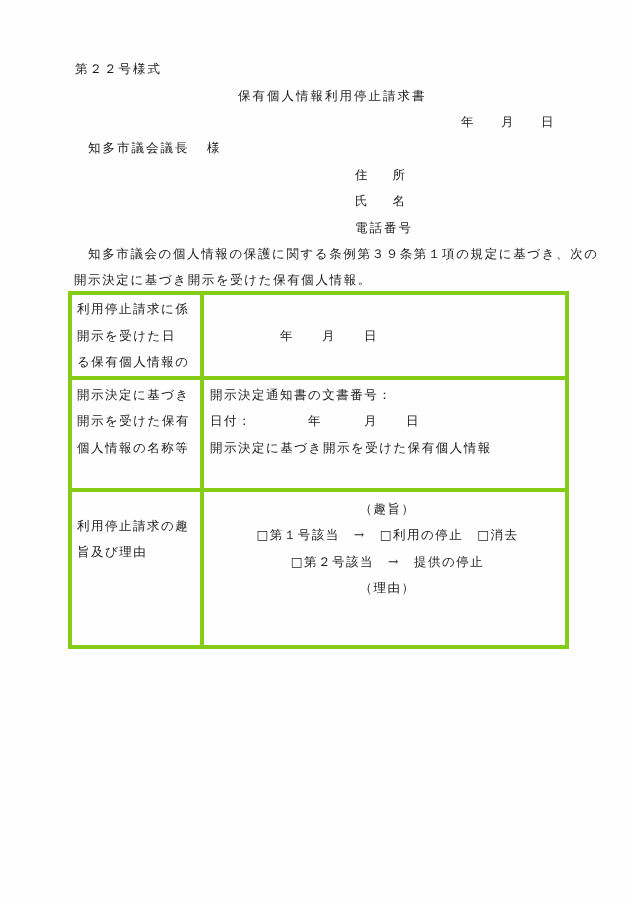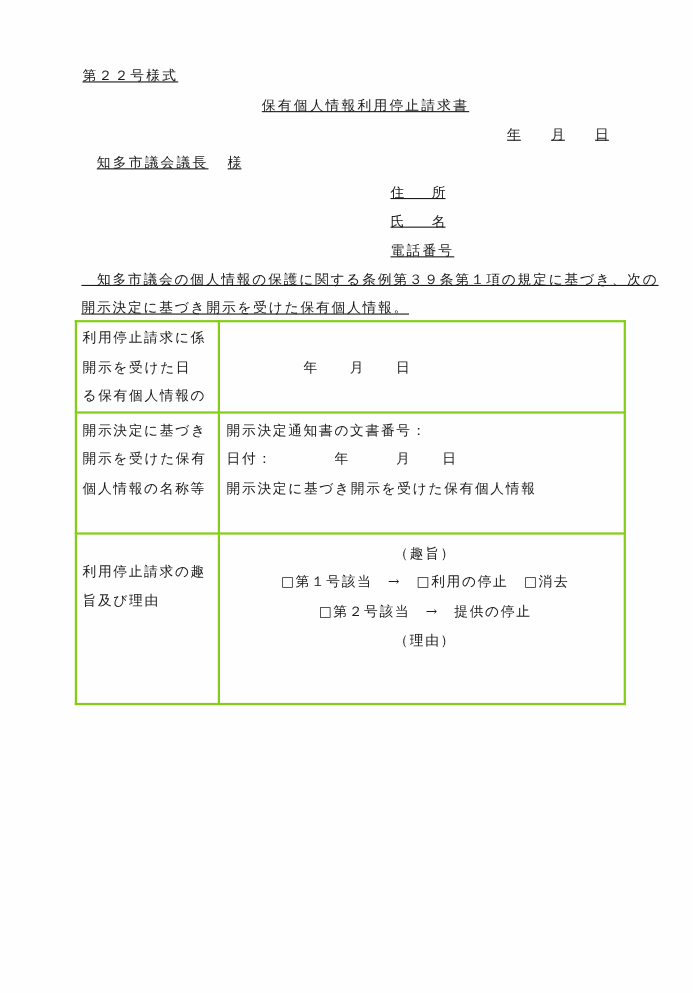--- a/index.html
+++ b/index.html
@@ -1,28 +1,28 @@
 <!DOCTYPE html>
 <html><head>
 <meta charset="utf-8">
 <style>
   html, body { margin:0; padding:0; }
   body {
     width:630px; height:903px; background:#fefefe; position:relative; overflow:hidden;
     font-family: "DejaVu Serif", "Liberation Serif", serif;
     color:#1a1a1a; font-size:12.5px;
   }
-  .abs { position:absolute; white-space:nowrap; line-height:16px;text-decoration:underline; }
+  .abs { position:absolute; white-space:nowrap; line-height:16px; }
   .spaced { letter-spacing:2px; }
   table.form {
     position:absolute; left:68px; top:291px; width:501px;
     border-collapse:collapse; table-layout:fixed;
   }
   table.form td {
-    border:2px solid #84cc16; vertical-align:top; padding:0;
+    border:4px solid #84cc16; vertical-align:top; padding:0;
   }
   td.label { width:128px; }
   .line { height:26.5px; line-height:26.5px; white-space:nowrap; padding-left:5px; letter-spacing:1.5px; }
   .cell-right .line { padding-left:6px; }
 </style>
 </head>
 <body>
 
 <div class="abs spaced" style="left:75px; top:61px;">第２２号様式</div>
 

